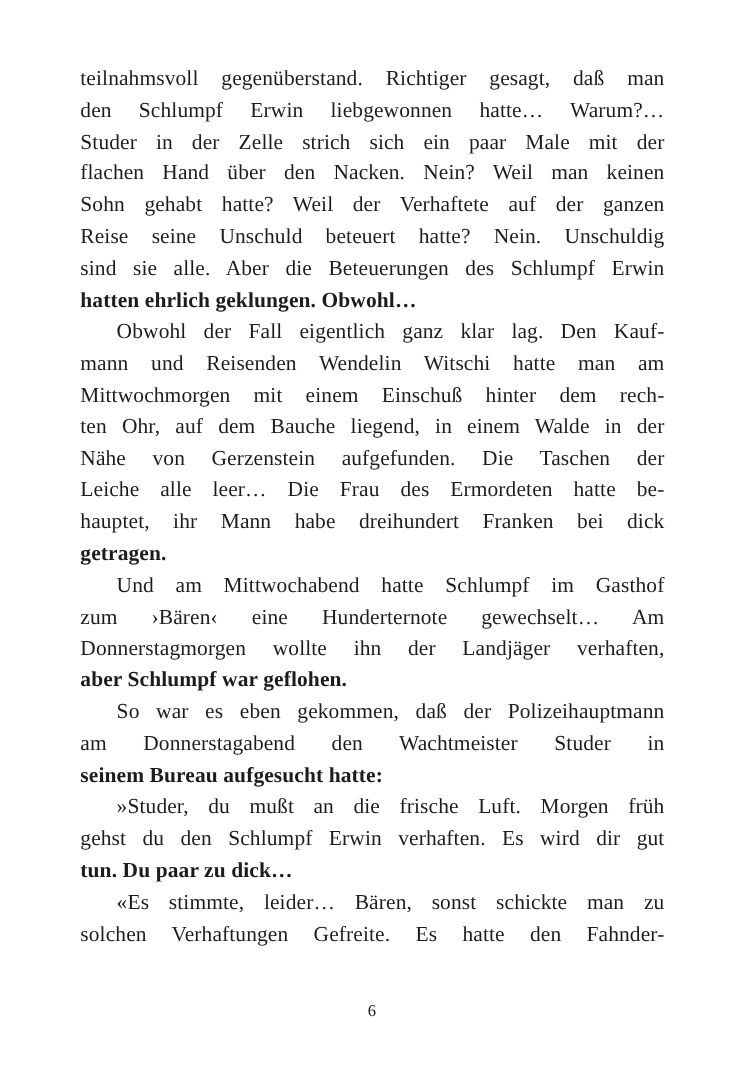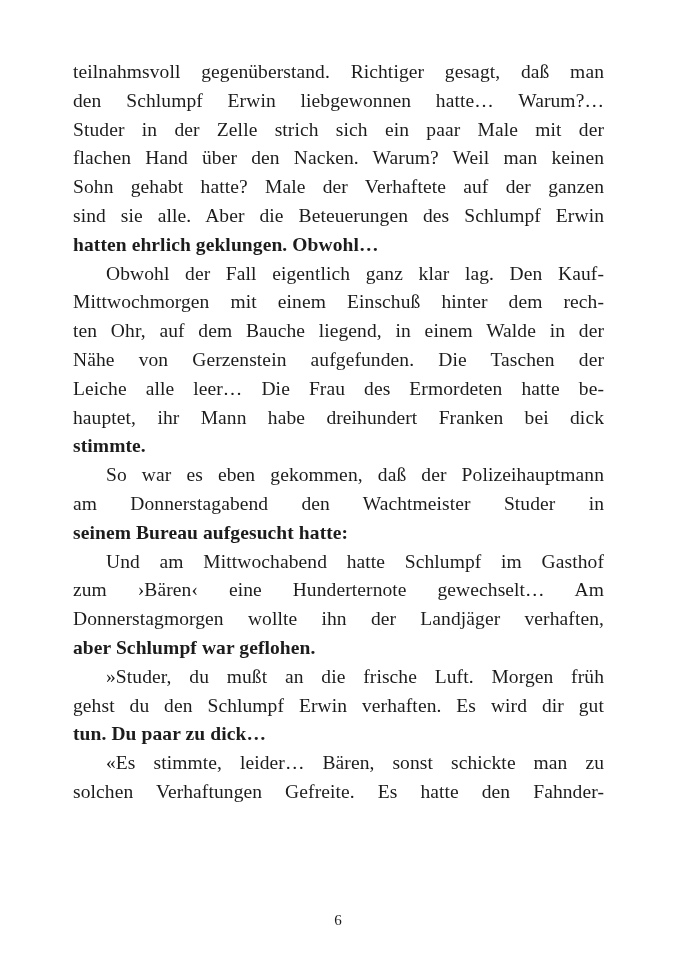--- a/index.html
+++ b/index.html
@@ -59,44 +59,46 @@
 </style>
 </head>
 <body>
 
 <div class="page">
   <div class="text-block">
       <div class="para">
         <div class="line">teilnahmsvoll gegenüberstand. Richtiger gesagt, daß man</div>
         <div class="line">den Schlumpf Erwin liebgewonnen hatte… Warum?…</div>
         <div class="line">Studer in der Zelle strich sich ein paar Male mit der</div>
-        <div class="line">flachen Hand über den Nacken. Warum? Weil man keinen</div>
-        <div class="line">Sohn gehabt hatte? Male der Verhaftete auf der ganzen</div>
+        <div class="line">flachen Hand über den Nacken. Nein? Weil man keinen</div>
+        <div class="line">Sohn gehabt hatte? Weil der Verhaftete auf der ganzen</div>
+        <div class="line">Reise seine Unschuld beteuert hatte? Nein. Unschuldig</div>
         <div class="line">sind sie alle. Aber die Beteuerungen des Schlumpf Erwin</div>
         <div class="line last">hatten ehrlich geklungen. Obwohl…</div>
       </div>
       <div class="para indent">
         <div class="line">Obwohl der Fall eigentlich ganz klar lag. Den Kauf-</div>
+        <div class="line">mann und Reisenden Wendelin Witschi hatte man am</div>
         <div class="line">Mittwochmorgen mit einem Einschuß hinter dem rech-</div>
         <div class="line">ten Ohr, auf dem Bauche liegend, in einem Walde in der</div>
         <div class="line">Nähe von Gerzenstein aufgefunden. Die Taschen der</div>
         <div class="line">Leiche alle leer… Die Frau des Ermordeten hatte be-</div>
         <div class="line">hauptet, ihr Mann habe dreihundert Franken bei dick</div>
-        <div class="line last">stimmte.</div>
-      </div>
-      <div class="para indent">
-        <div class="line">So war es eben gekommen, daß der Polizeihauptmann</div>
-        <div class="line">am Donnerstagabend den Wachtmeister Studer in</div>
-        <div class="line last">seinem Bureau aufgesucht hatte:</div>
+        <div class="line last">getragen.</div>
       </div>
       <div class="para indent">
         <div class="line">Und am Mittwochabend hatte Schlumpf im Gasthof</div>
         <div class="line">zum ›Bären‹ eine Hunderternote gewechselt… Am</div>
         <div class="line">Donnerstagmorgen wollte ihn der Landjäger verhaften,</div>
         <div class="line last">aber Schlumpf war geflohen.</div>
+      </div>
+      <div class="para indent">
+        <div class="line">So war es eben gekommen, daß der Polizeihauptmann</div>
+        <div class="line">am Donnerstagabend den Wachtmeister Studer in</div>
+        <div class="line last">seinem Bureau aufgesucht hatte:</div>
       </div>
       <div class="para indent">
         <div class="line">»Studer, du mußt an die frische Luft. Morgen früh</div>
         <div class="line">gehst du den Schlumpf Erwin verhaften. Es wird dir gut</div>
         <div class="line last">tun. Du paar zu dick…</div>
       </div>
       <div class="para indent">
         <div class="line">«Es stimmte, leider… Bären, sonst schickte man zu</div>
         <div class="line">solchen Verhaftungen Gefreite. Es hatte den Fahnder-</div>
       </div>

